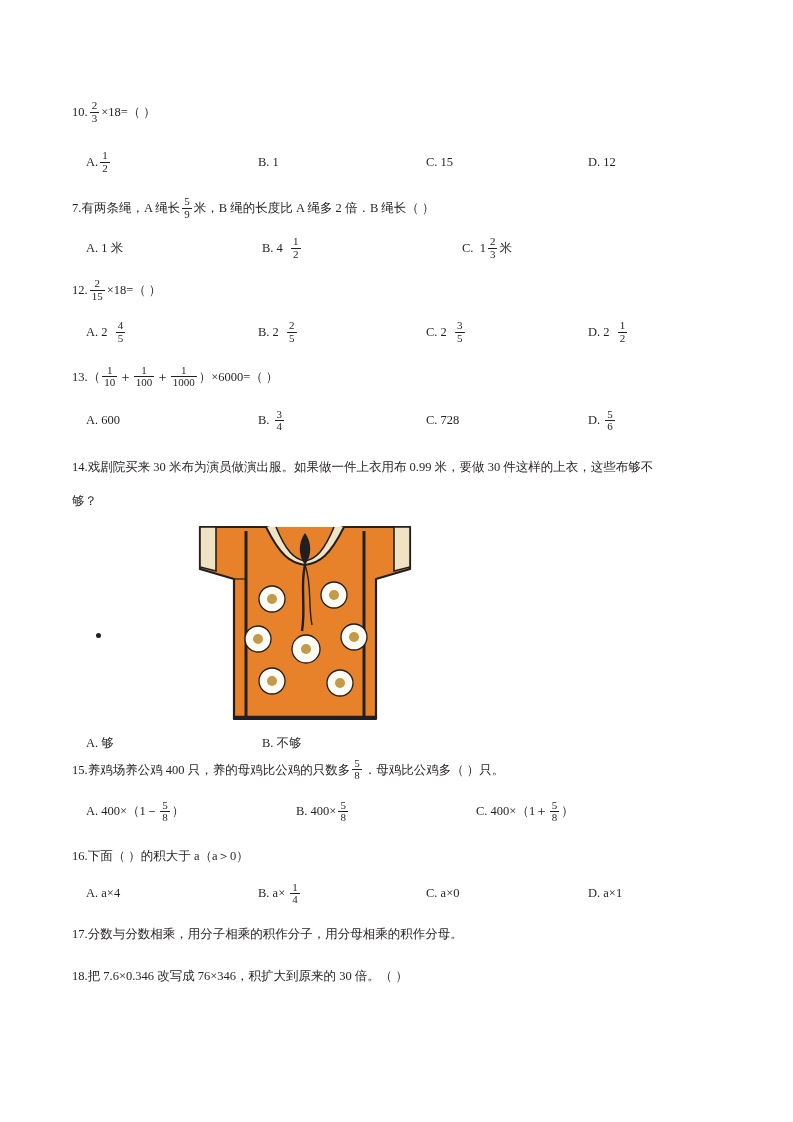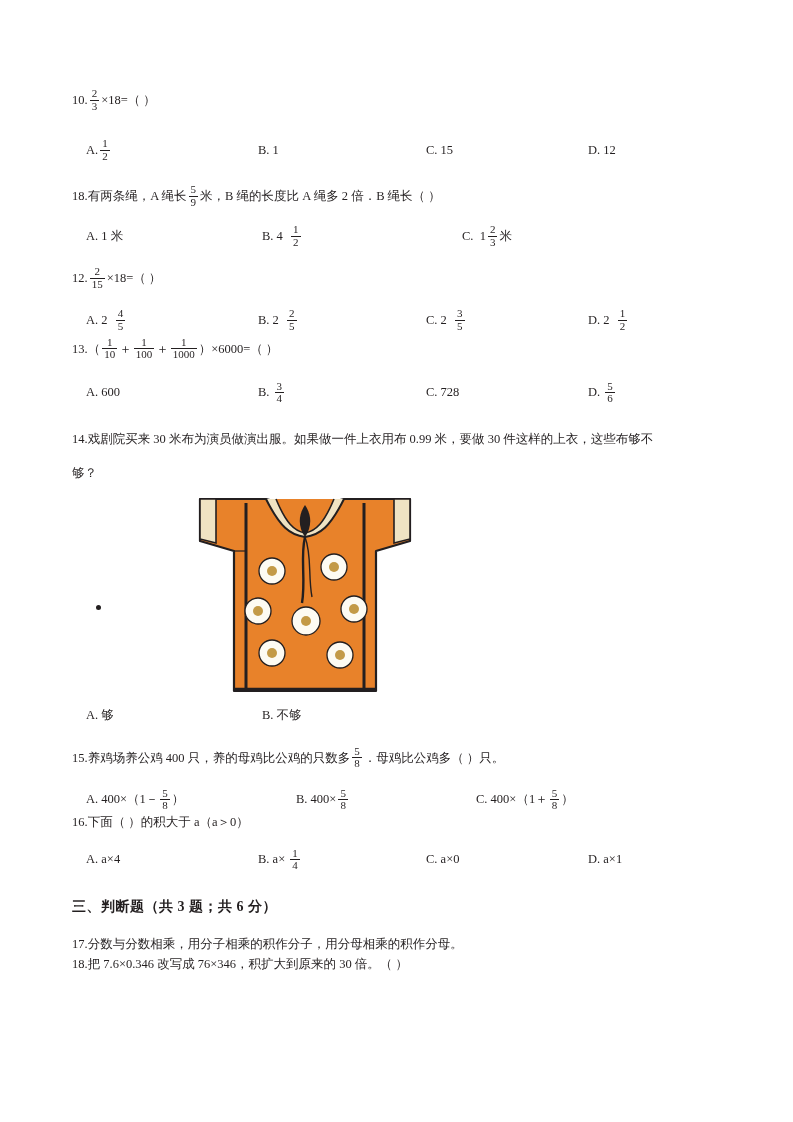--- a/index.html
+++ b/index.html
@@ -18,21 +18,21 @@
   .page {
     position: relative;
     width: 793px;
     height: 1122px;
     padding: 0;
     box-sizing: border-box;
   }
   .content {
     position: absolute;
     left: 72px;
-    top: 88px;
+    top: 100px;
     width: 660px;
   }
   .q-line {
     font-size: 12.5px;
     line-height: 20px;
     color: #231f20;
   }
   .stem {
     margin-top: 0;
     margin-bottom: 0;
@@ -124,21 +124,21 @@
       </div>
       <div class="opt" style="width:162px;">
         <span>C.</span>&nbsp;<span>15</span>
       </div>
       <div class="opt">
         <span>D.</span>&nbsp;<span>12</span>
       </div>
     </div>
 
     <div class="q-line stem" style="margin-top:22px;">
-      <span>18.有两条绳，A 绳长</span><span class="frac"><span class="num">5</span><span class="den">9</span></span><span>米，B 绳的长度比 A 绳多 2 倍．B 绳长（    ）</span>
+      <span>7.有两条绳，A 绳长</span><span class="frac"><span class="num">5</span><span class="den">9</span></span><span>米，B 绳的长度比 A 绳多 2 倍．B 绳长（    ）</span>
     </div>
 
     <div class="options" style="margin-top:16px;">
       <div class="opt" style="width:176px; padding-left:14px;">
         <span>A.</span>&nbsp;<span>1 米</span>
       </div>
       <div class="opt" style="width:200px;">
         <span>B.</span>&nbsp;<span>4</span>&nbsp;&nbsp;<span class="frac">
             <span class="num">1</span>
             <span class="den">2</span>
@@ -176,21 +176,21 @@
           </span>
       </div>
       <div class="opt">
         <span>D.</span>&nbsp;<span>2</span>&nbsp;&nbsp;<span class="frac">
             <span class="num">1</span>
             <span class="den">2</span>
           </span>
       </div>
     </div>
 
-    <div class="q-line stem" style="margin-top:4px;">
+    <div class="q-line stem" style="margin-top:20px;">
       <span>13.（</span><span class="frac"><span class="num">1</span><span class="den">10</span></span><span>＋</span><span class="frac"><span class="num">1</span><span class="den">100</span></span><span>＋</span><span class="frac"><span class="num">1</span><span class="den">1000</span></span><span>）×6000</span><span>=（   ）</span>
     </div>
 
     <div class="options" style="margin-top:20px;">
       <div class="opt" style="width:172px; padding-left:14px;">
         <span>A.</span>&nbsp;<span>600</span>
       </div>
       <div class="opt" style="width:168px;">
         <span>B.</span>&nbsp;<span class="frac">
             <span class="num">3</span>
@@ -257,21 +257,21 @@
 
     <div class="options" style="margin-top:2px;">
       <div class="opt" style="width:176px; padding-left:14px;">
         <span>A.</span>&nbsp;<span>够</span>
       </div>
       <div class="opt">
         <span>B.</span>&nbsp;<span>不够</span>
       </div>
     </div>
 
-    <div class="q-line stem" style="margin-top:22px;">
+    <div class="q-line stem" style="margin-top:6px;">
       <span>15.养鸡场养公鸡 400 只，养的母鸡比公鸡的只数多</span><span class="frac"><span class="num">5</span><span class="den">8</span></span><span>．母鸡比公鸡多（    ）只。</span>
     </div>
 
     <div class="options" style="margin-top:18px;">
       <div class="opt" style="width:210px; padding-left:14px;">
         <span>A.</span>&nbsp;<span>400×（1－</span><span class="frac">
             <span class="num">5</span>
             <span class="den">8</span>
           </span><span>）</span>
       </div>
@@ -282,41 +282,38 @@
           </span>
       </div>
       <div class="opt">
         <span>C.</span>&nbsp;<span>400×（1＋</span><span class="frac">
             <span class="num">5</span>
             <span class="den">8</span>
           </span><span>）</span>
       </div>
     </div>
 
-    <div class="q-line stem" style="">16.下面（    ）的积大于 a（a＞0）</div>
+    <div class="q-line stem" style="margin-top:22px;">16.下面（    ）的积大于 a（a＞0）</div>
 
     <div class="options" style="margin-top:16px;">
       <div class="opt" style="width:172px; padding-left:14px;">
         <span>A.</span>&nbsp;<span>a×4</span>
       </div>
       <div class="opt" style="width:168px;">
         <span>B.</span>&nbsp;<span>a×</span>&nbsp;<span class="frac">
             <span class="num">1</span>
             <span class="den">4</span>
           </span>
       </div>
       <div class="opt" style="width:162px;">
         <span>C.</span>&nbsp;<span>a×0</span>
       </div>
       <div class="opt">
         <span>D.</span>&nbsp;<span>a×1</span>
       </div>
     </div>
 
-    <div class="head-section">
-      <span>三、</span><span>判断题（共 3 题；共 6 分）</span>
-    </div>
 
     <div class="q-line" style="margin-top:18px;">17.分数与分数相乘，用分子相乘的积作分子，用分母相乘的积作分母。</div>
-    <div class="q-line" style="">18.把 7.6×0.346 改写成 76×346，积扩大到原来的 30 倍。（    ）</div>
+    <div class="q-line" style="margin-top:22px;">18.把 7.6×0.346 改写成 76×346，积扩大到原来的 30 倍。（    ）</div>
 
   </div>
 </div>
 
 </body></html>

